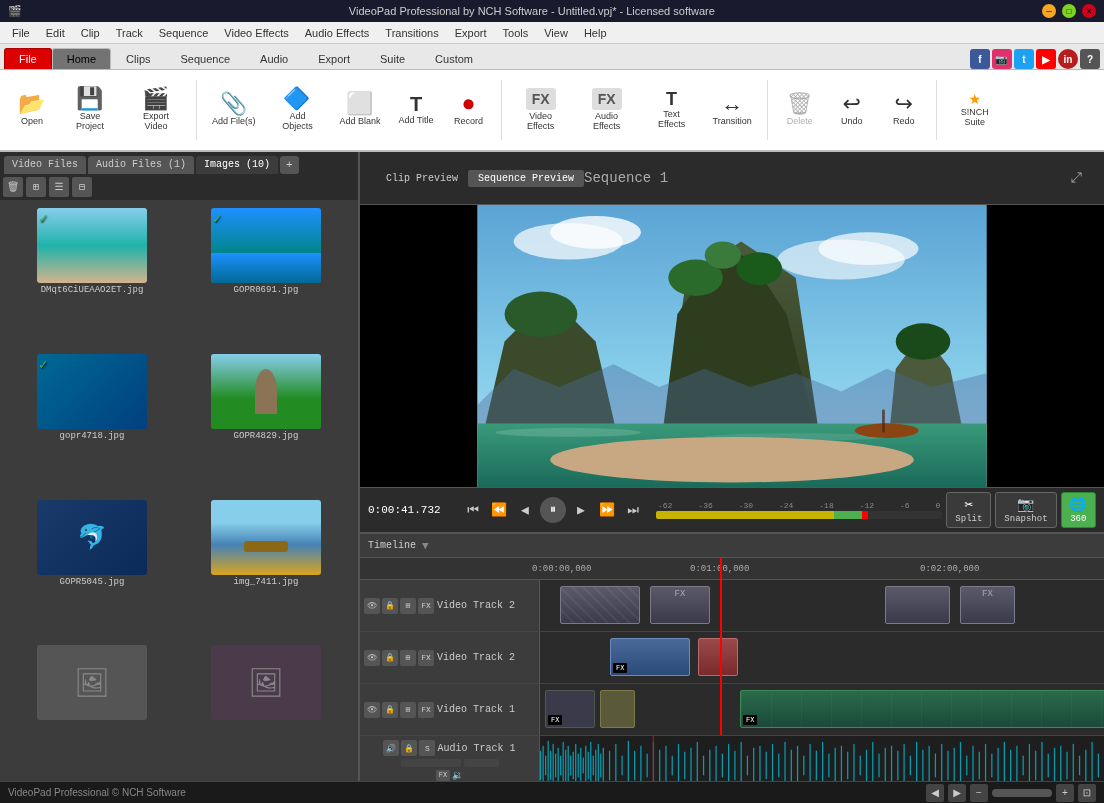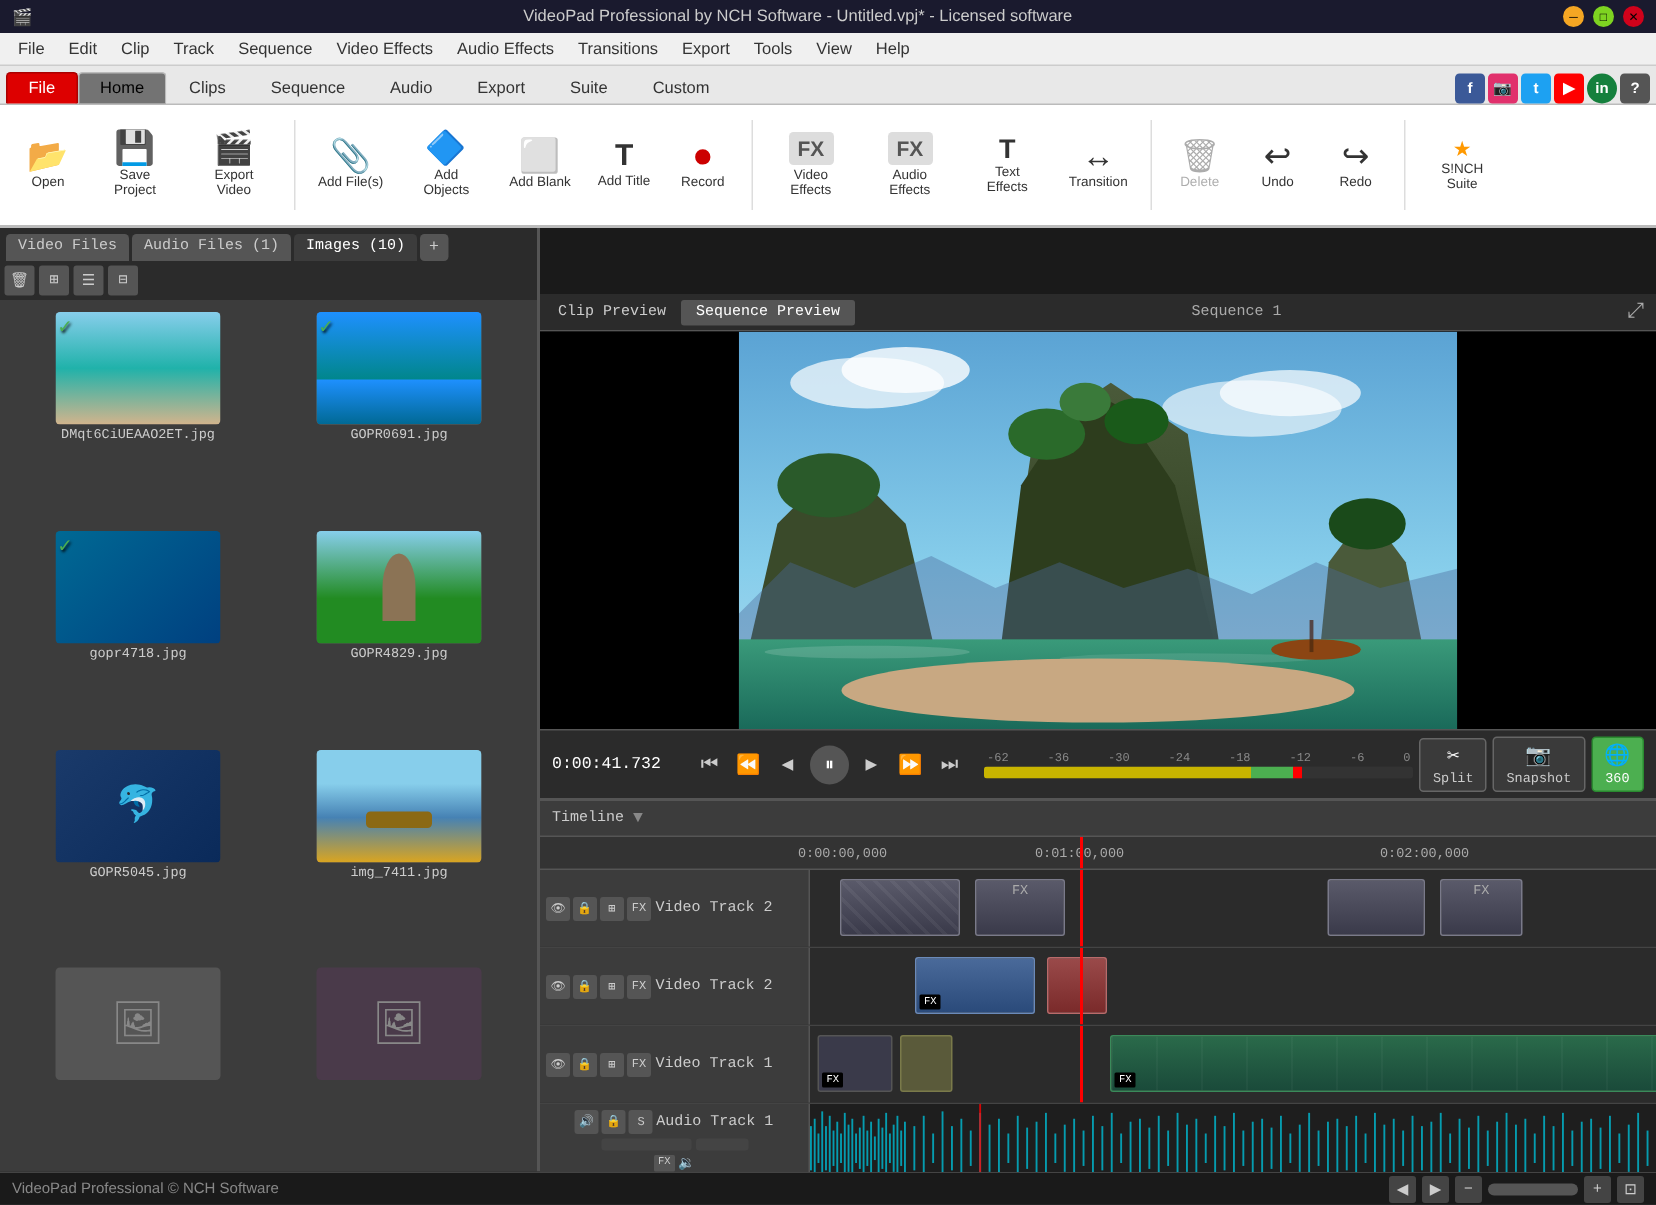--- a/index.html
+++ b/index.html
@@ -123,21 +123,21 @@
   <div class="ribbon-tab">Sequence</div>
   <div class="ribbon-tab">Audio</div>
   <div class="ribbon-tab">Export</div>
   <div class="ribbon-tab">Suite</div>
   <div class="ribbon-tab">Custom</div>
   <div id="social-area">
     <div class="social-icon" style="background:#3b5998;color:#fff;">f</div>
     <div class="social-icon" style="background:#e1306c;color:#fff;">📷</div>
     <div class="social-icon" style="background:#1da1f2;color:#fff;">t</div>
     <div class="social-icon" style="background:#ff0000;color:#fff;">▶</div>
-    <div class="social-icon" style="background:#15803d;color:#fff;border-radius:10px;">in</div>
+    <div class="social-icon" style="background:#b91c1c;color:#fff;border-radius:10px;">in</div>
     <div class="social-icon" style="background:#555;color:#fff;">?</div>
   </div>
 </div>
 
 <div id="ribbon">
   <div class="ribbon-btn">
     <div class="icon">📂</div>
     <div class="label">Open</div>
   </div>
   <div class="ribbon-btn" style="max-width:60px;">
@@ -284,24 +284,24 @@
         <div class="media-placeholder" style="background:#4a3a4a;">🖼</div>
       </div>
     </div>
   </div>
 
   <div id="right-panel" style="flex:1;display:flex;flex-direction:column;">
 
     <div id="preview-area" style="display:flex;height:380px;background:#1a1a1a;flex-shrink:0;">
 
       <div id="sequence-preview" style="flex:1;display:flex;flex-direction:column;">
-        <div class="preview-tab-bar" style="background:#2b2b2b;display:flex;align-items:center;padding:2px;border-bottom:1px solid #555;margin-top:44px;">
+        <div class="preview-tab-bar" style="background:#2b2b2b;display:flex;align-items:center;padding:16px;border-bottom:1px solid #555;">
           <div class="preview-tab" style="padding:3px 10px;font-size:10px;cursor:pointer;color:#ccc;">Clip Preview</div>
           <div class="preview-tab active" style="padding:3px 10px;font-size:10px;cursor:pointer;background:#555;color:#fff;">Sequence Preview</div>
-          <div style="flex:1;text-align:center;font-size:10px;color:#aaa;">Sequence 1</div>
+          <div style="flex:1;font-size:14px;color:#aaa;">Sequence 1</div>
           <div style="padding:2px 6px;cursor:pointer;color:#aaa;font-size:14px;">⤢</div>
         </div>
 
         <div class="preview-canvas" style="flex:1;background:#000;display:flex;align-items:center;justify-content:center;overflow:hidden;">
 
           <svg width="560" height="310" viewBox="0 0 560 310" xmlns="http://www.w3.org/2000/svg" style="display:block;max-width:100%;max-height:100%;">
 
             <defs>
               <linearGradient id="skyGrad" x1="0" y1="0" x2="0" y2="1">
                 <stop offset="0%" stop-color="#5ba3d4"></stop>

